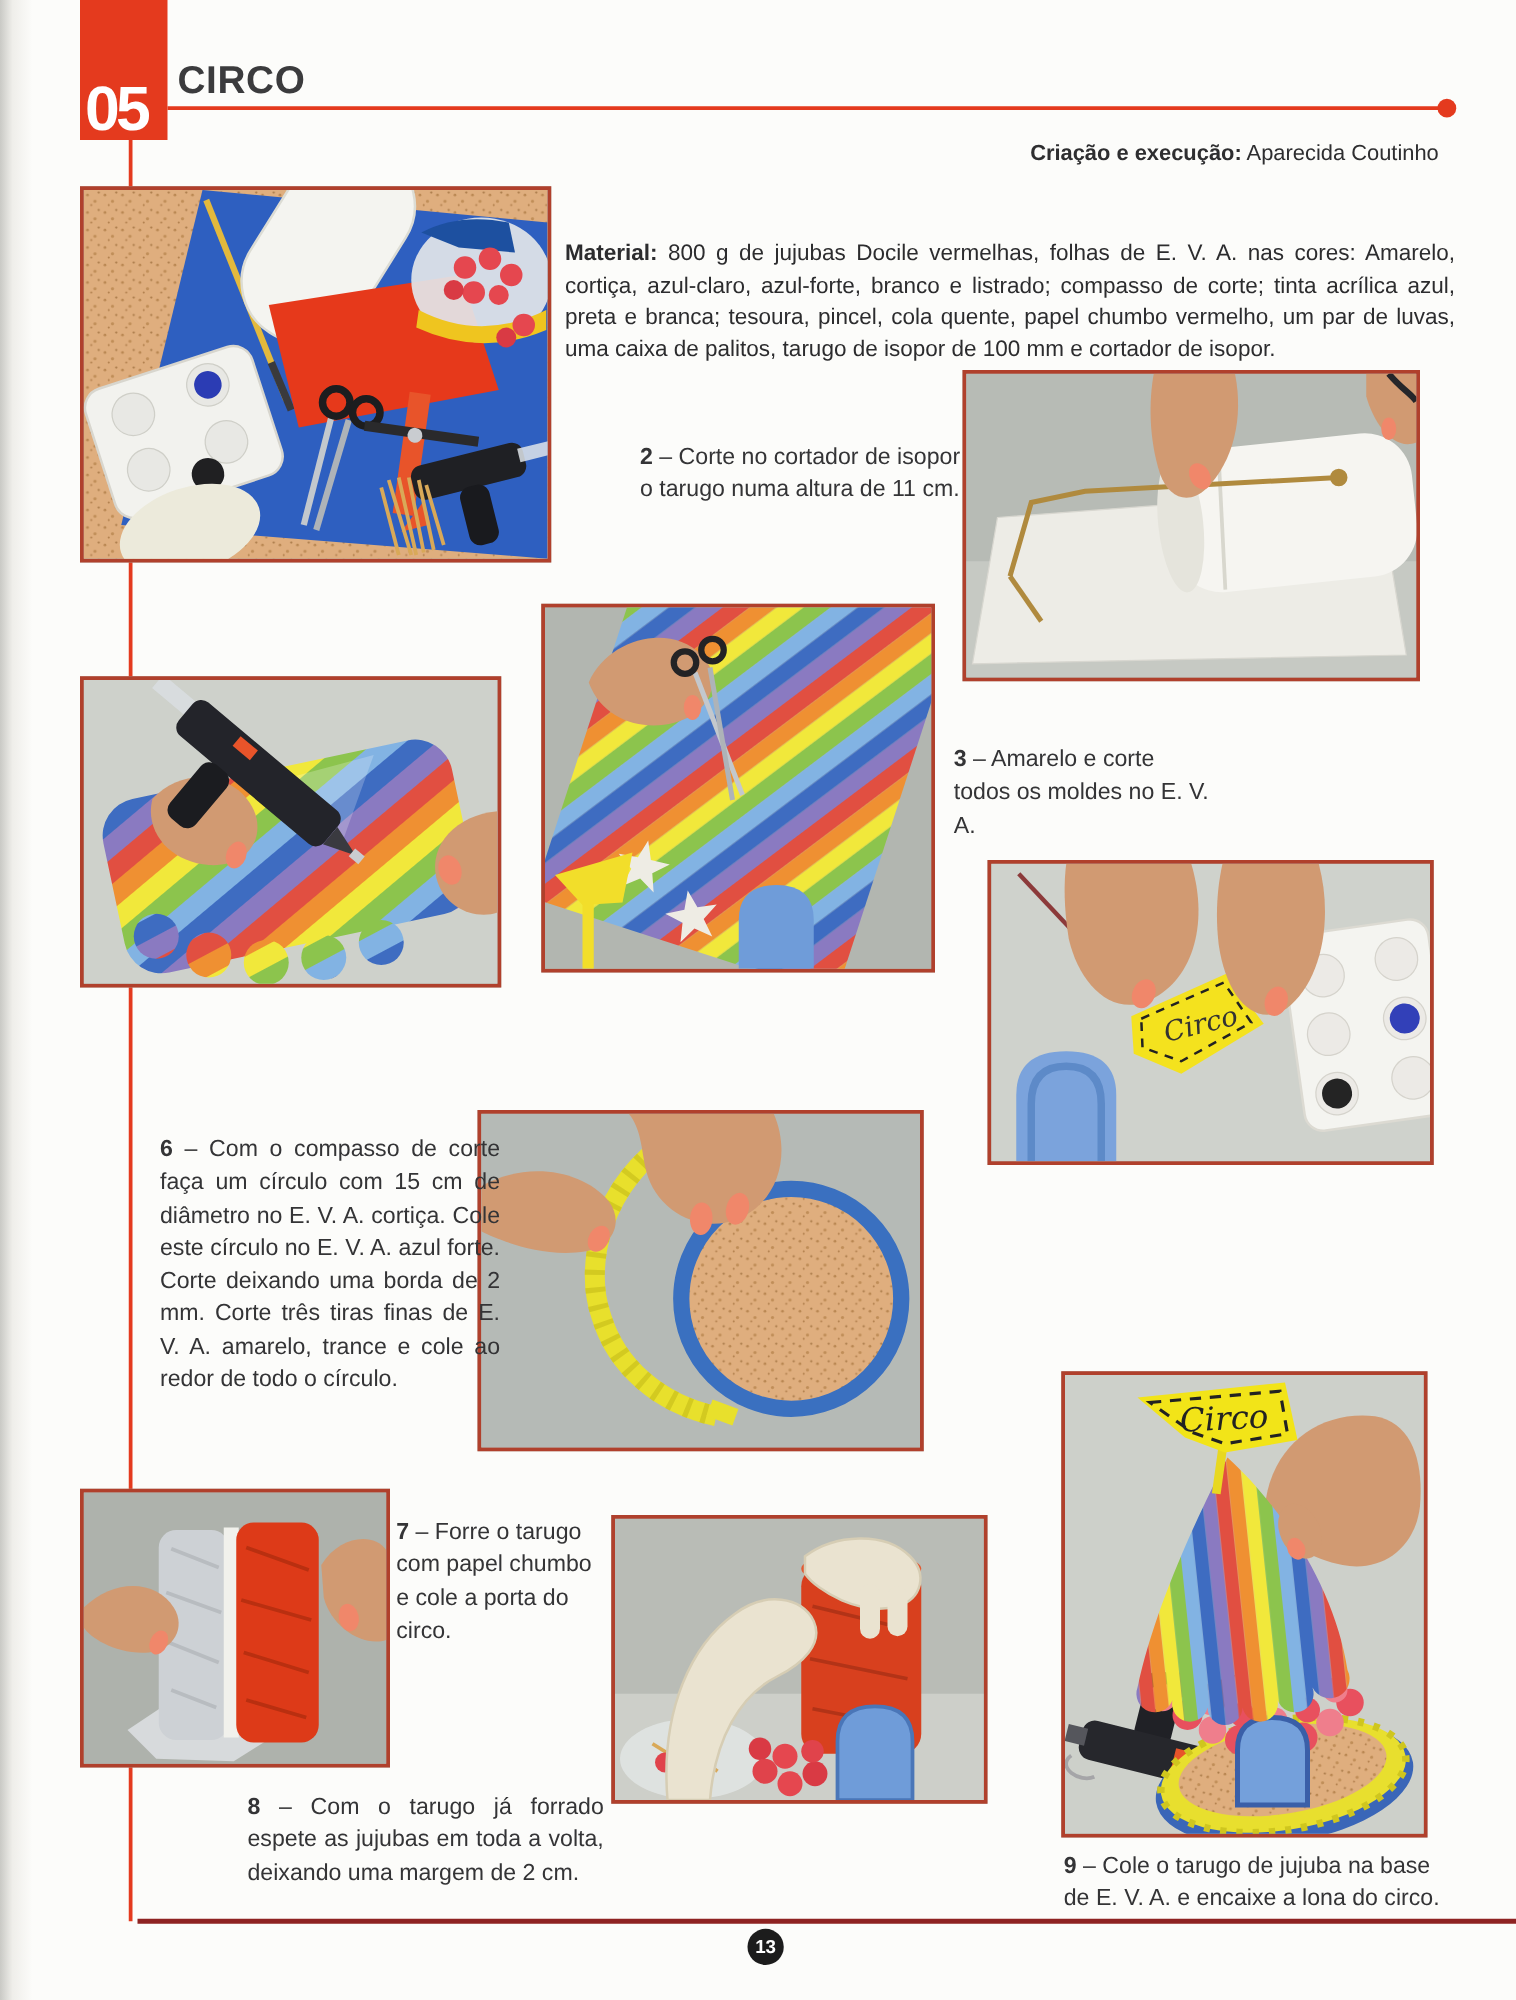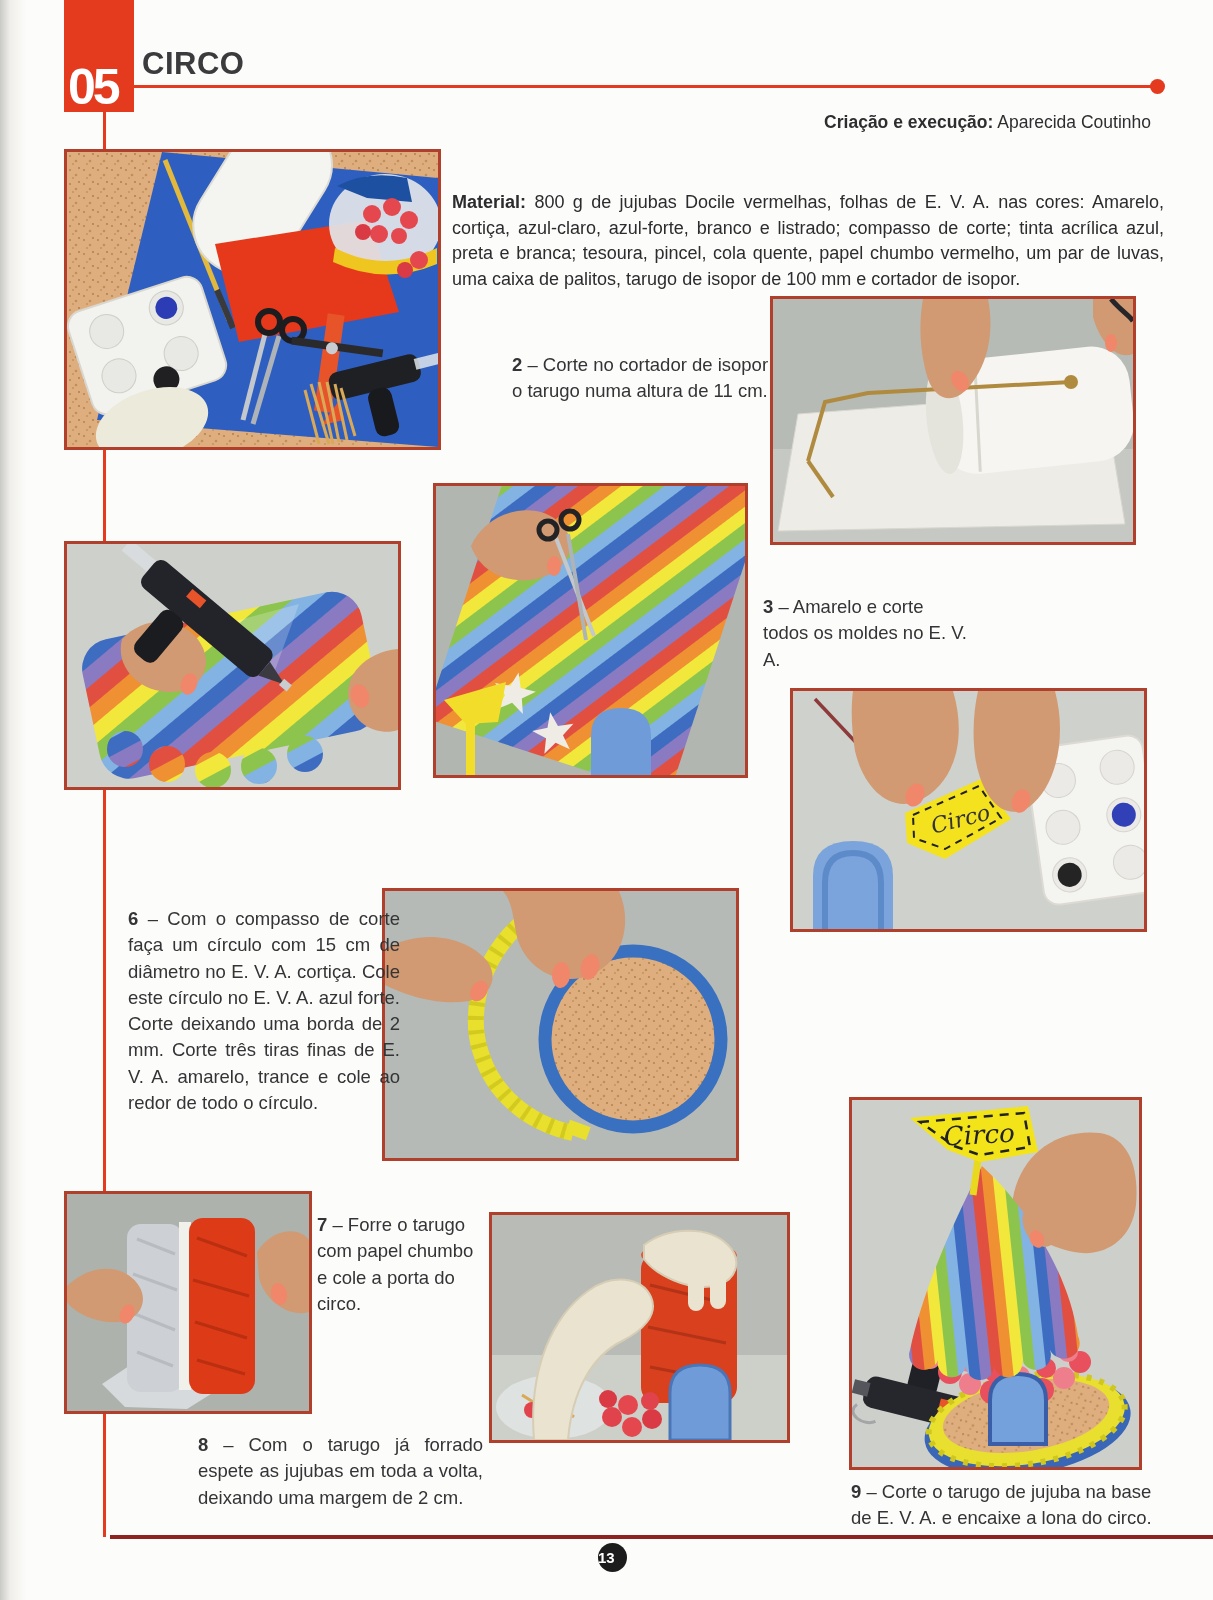--- a/index.html
+++ b/index.html
@@ -24,21 +24,21 @@
   
   .cap{position:absolute;font-size:18.5px;line-height:1.42;color:#343436;z-index:3;}
   .cap b{font-weight:700;}
   .j{text-align:justify;}
   .material{left:452px;top:172px;width:712px;font-size:18px;line-height:1.43;
             text-align:justify;color:#2c2c2e;}
   .material b{font-weight:700;}
   
   .botrule{left:110px;top:1535px;width:1103px;height:4px;background:#8e2322;}
   .pageno{left:598px;top:1543px;width:29px;height:29px;border-radius:50%;background:#1c1c1c;
-          color:#fff;font-size:15px;font-weight:700;display:flex;align-items:center;justify-content:flex-start;z-index:4;}
+          color:#fff;font-size:15px;font-weight:700;display:flex;align-items:center;justify-content:center;z-index:4;}
   .hand-text{font-family:"DejaVu Serif",serif;font-style:italic;}
 </style>
 </head>
 <body>
 
 <div class="sheet">
 
   <svg width="0" height="0" style="position:absolute" aria-hidden="true">
     <defs>
       <pattern id="stripesA" patternUnits="userSpaceOnUse" width="91" height="91" patternTransform="rotate(35)">
@@ -425,21 +425,21 @@
         <line x1="121" y1="95" x2="128" y2="45" stroke="#e8d820" stroke-width="7"></line>
         <polygon points="58,18 176,6 186,52 128,62 96,50" fill="#f2e418"></polygon>
         <polygon points="68,22 172,13 178,47 128,55 102,46" fill="none" stroke="#222" stroke-width="2.5" stroke-dasharray="9 7"></polygon>
         <text class="hand-text" x="92" y="44" transform="rotate(-3 120 38)" font-size="26" fill="#222">Circo</text>
       </g>
     </svg>
   </div>
 
   <div class="cap" style="left:851px;top:1479px;width:315px">
     <b>9</b>
-    <span>– Corte o tarugo de jujuba na base de E. V. A. e encaixe a lona do circo.</span>
+    <span>– Cole o tarugo de jujuba na base de E. V. A. e encaixe a lona do circo.</span>
   </div>
 
   <div class="abs botrule"></div>
   <div class="abs pageno">
     <span>13</span>
   </div>
 
 </div>
 
 </body></html>

